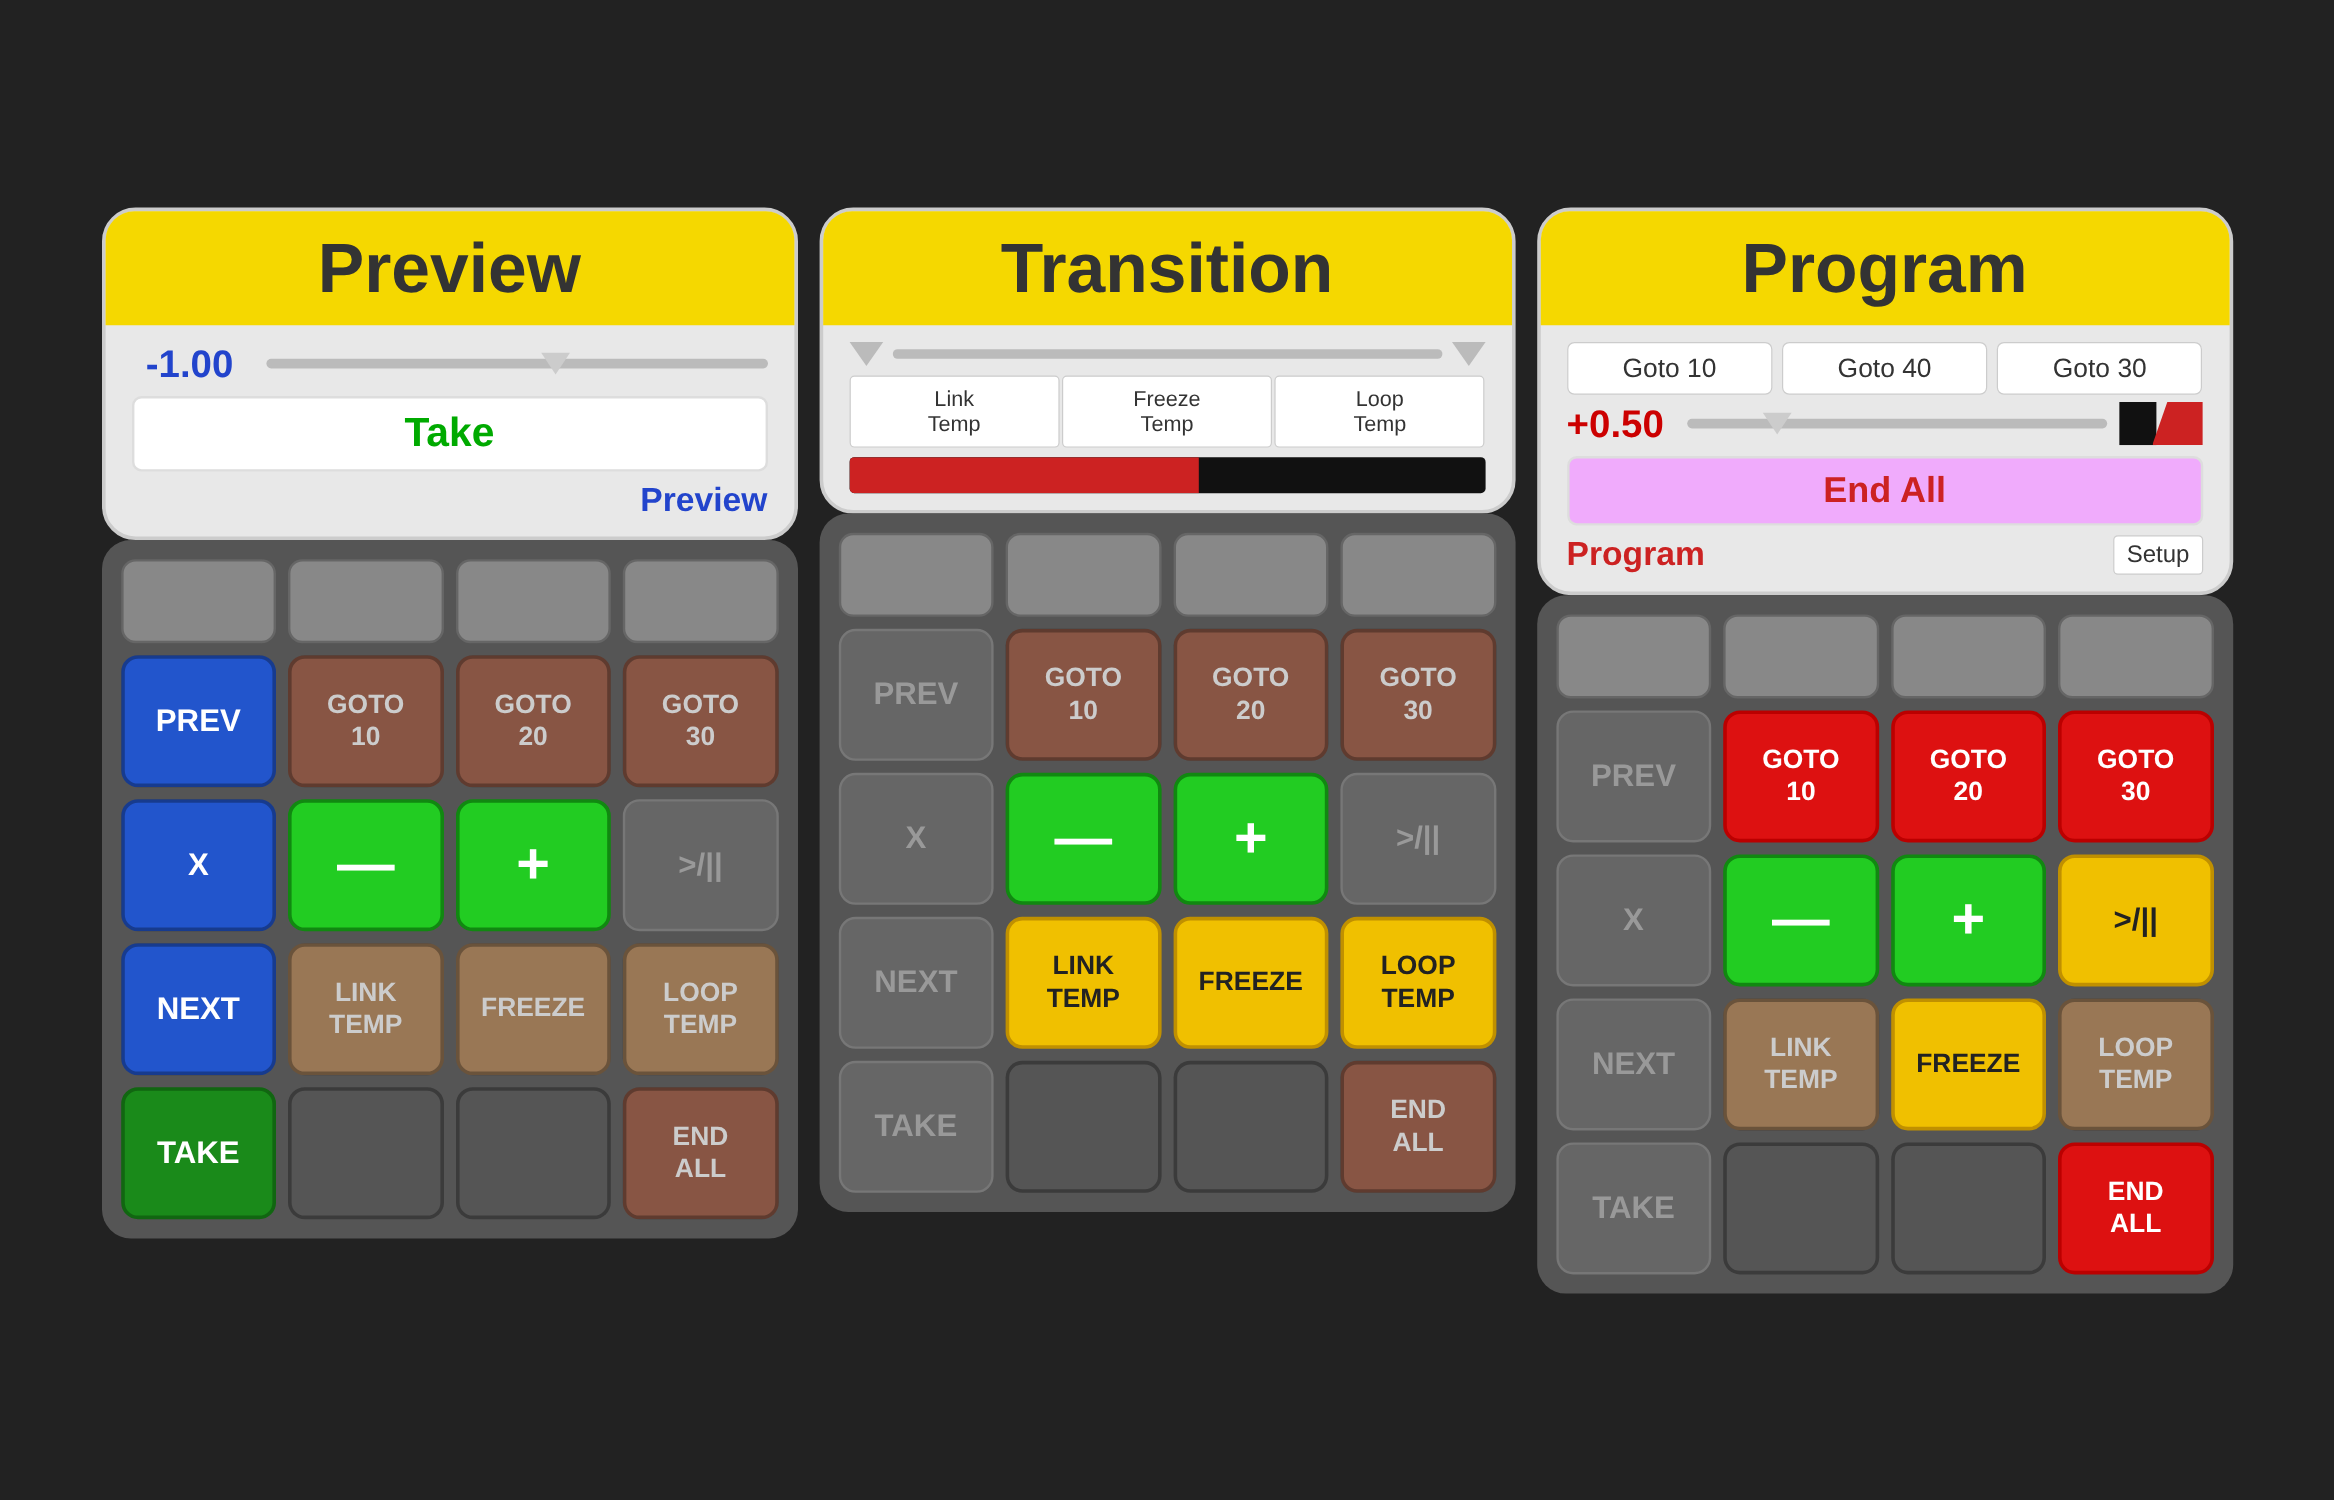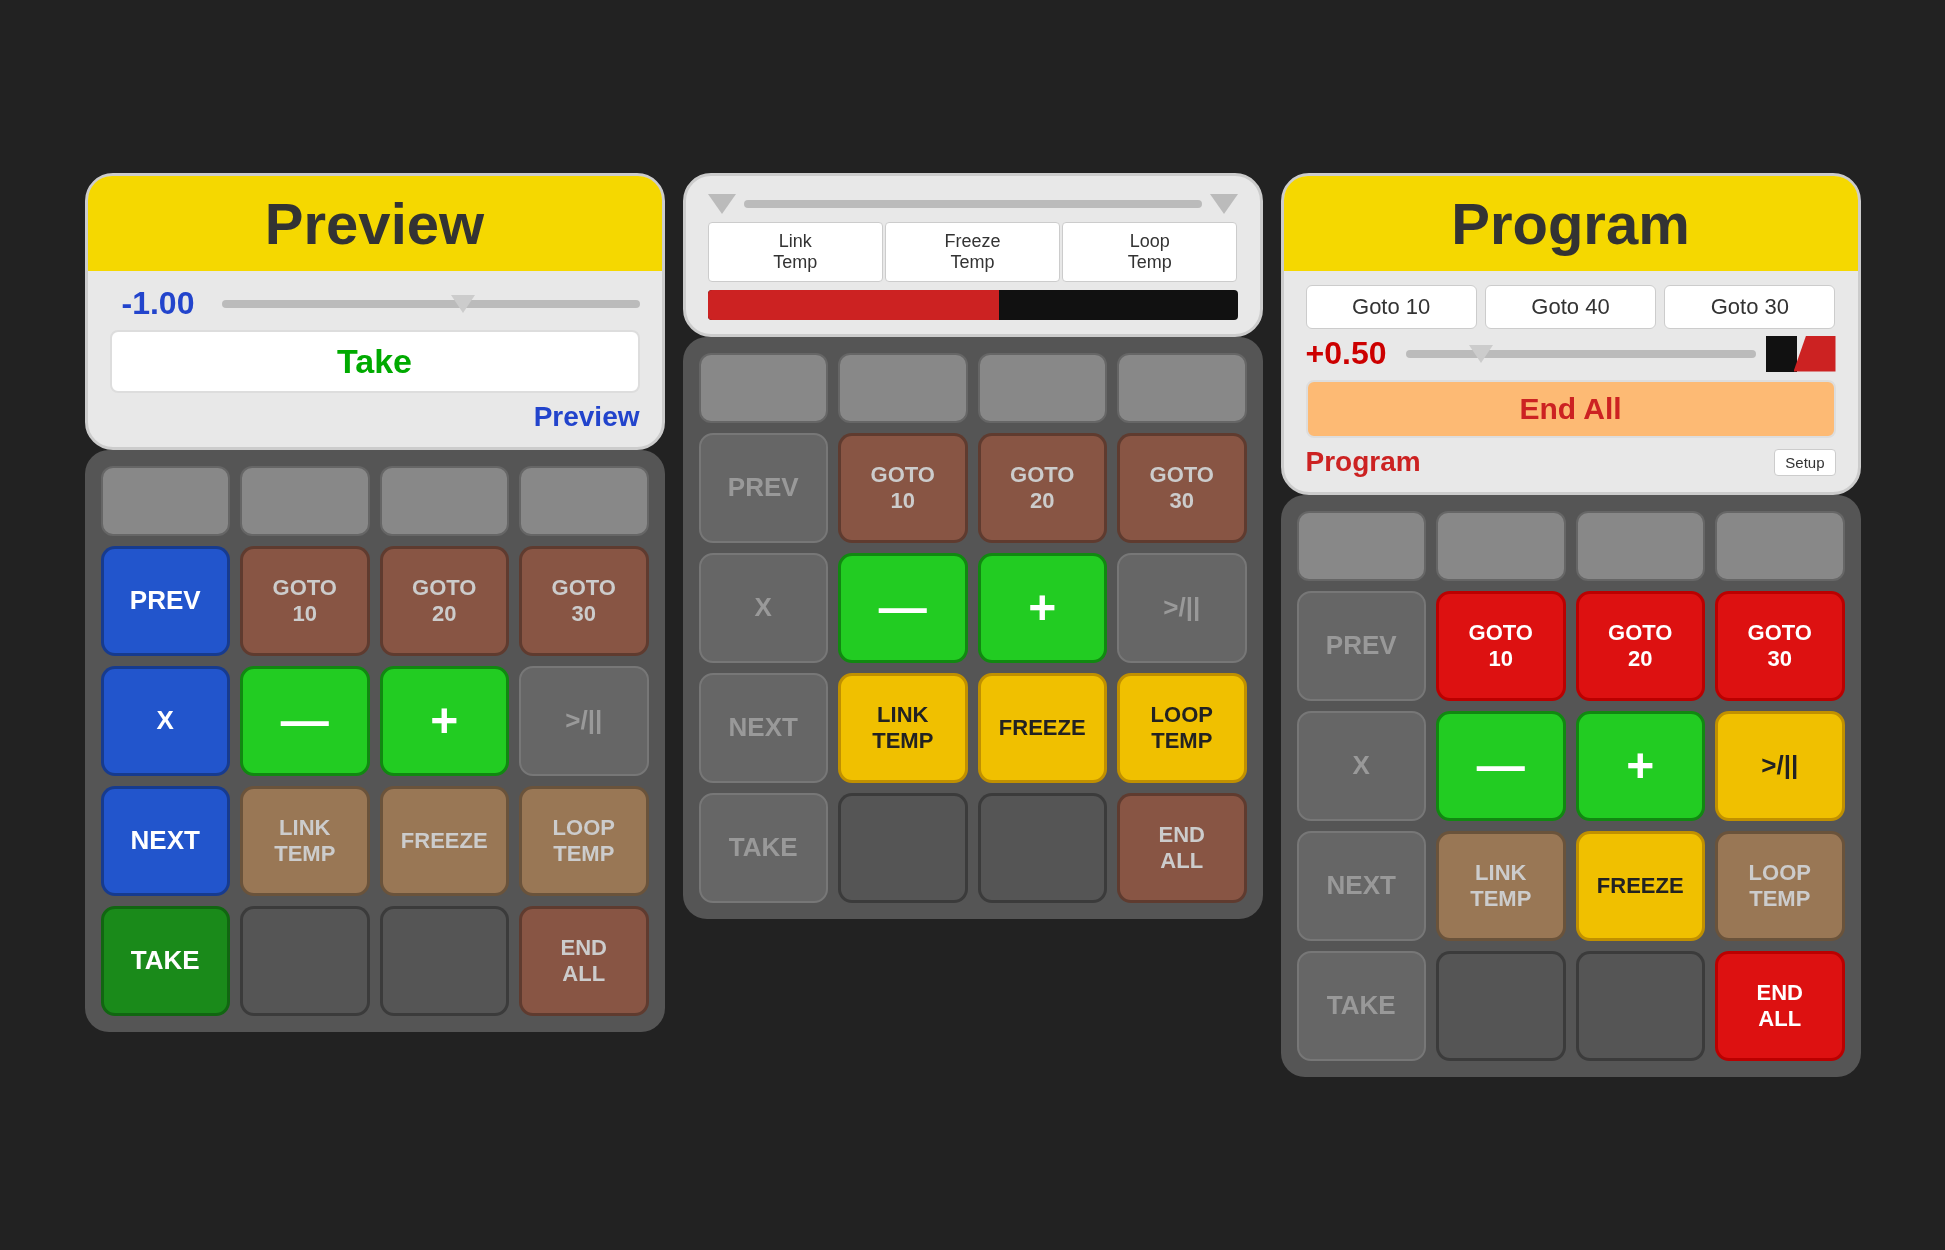--- a/index.html
+++ b/index.html
@@ -155,36 +155,36 @@
       flex: 1;
       background: white;
       border: 1px solid #ccc;
       border-radius: 6px;
       padding: 8px;
       font-size: 22px;
       text-align: center;
       color: #333;
     }
     .end-all-button {
-      background: #fdba74;
+      background: #f0abfc;
       border: 2px solid #ddd;
       border-radius: 8px;
       text-align: center;
       padding: 10px;
       font-size: 30px;
       font-weight: bold;
       color: #cc2222;
       margin: 8px 0;
     }
     .setup-btn {
       background: white;
       border: 1px solid #ccc;
       border-radius: 4px;
       padding: 4px 10px;
-      font-size: 15px;
+      font-size: 20px;
       color: #333;
       text-align: right;
       display: inline-block;
       float: right;
     }
 
     
     .keypad {
       background: #555;
       border-radius: 24px;
@@ -272,20 +272,21 @@
       <div class="key key-green-outline">TAKE</div>
       <div class="key key-dark"></div>
       <div class="key key-dark"></div>
       <div class="key key-muted-red" style="font-size:22px;">END<br>ALL</div>
     </div>
   </div>
 
   <div class="panel">
 
     <div class="info-card">
+      <div class="info-card-header">Transition</div>
 
       <div style="display:flex; align-items:center; gap:8px; margin-bottom:6px;">
         <div style="width:0;height:0;border-left:14px solid transparent;border-right:14px solid transparent;border-top:20px solid #bbb; flex-shrink:0;"></div>
         <div class="slider-track" style="flex:1;">
         </div>
         <div style="width:0;height:0;border-left:14px solid transparent;border-right:14px solid transparent;border-top:20px solid #bbb; flex-shrink:0;"></div>
       </div>
 
 
       <div class="trans-buttons-row">

